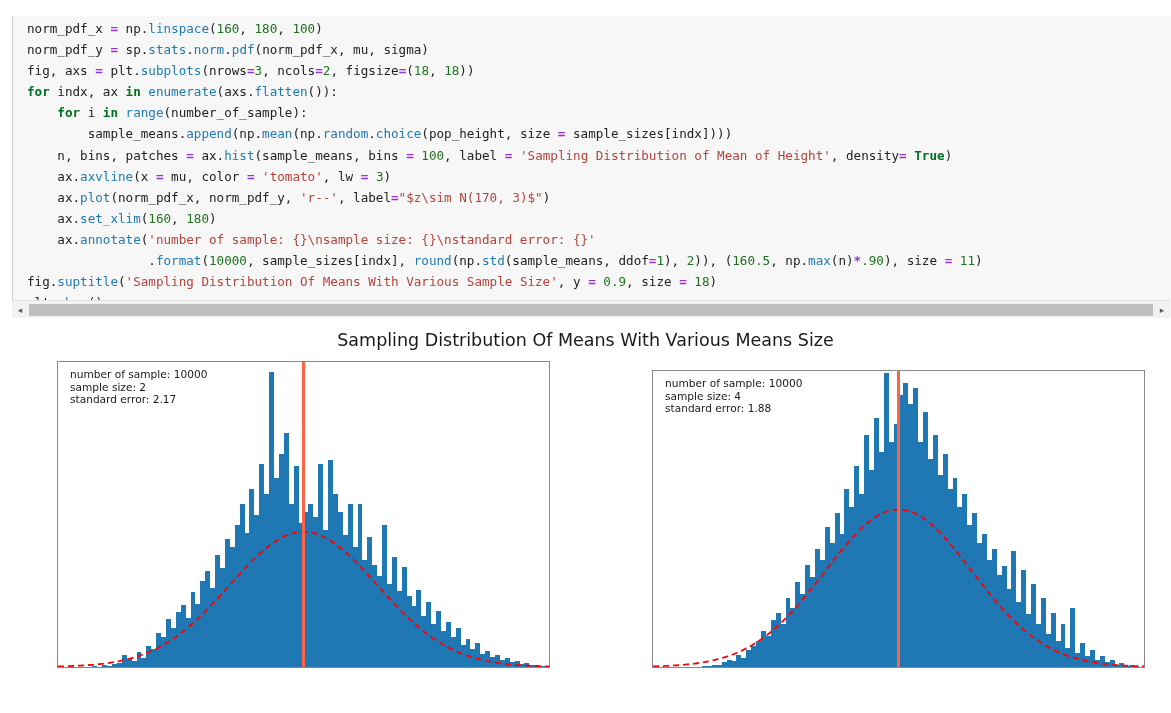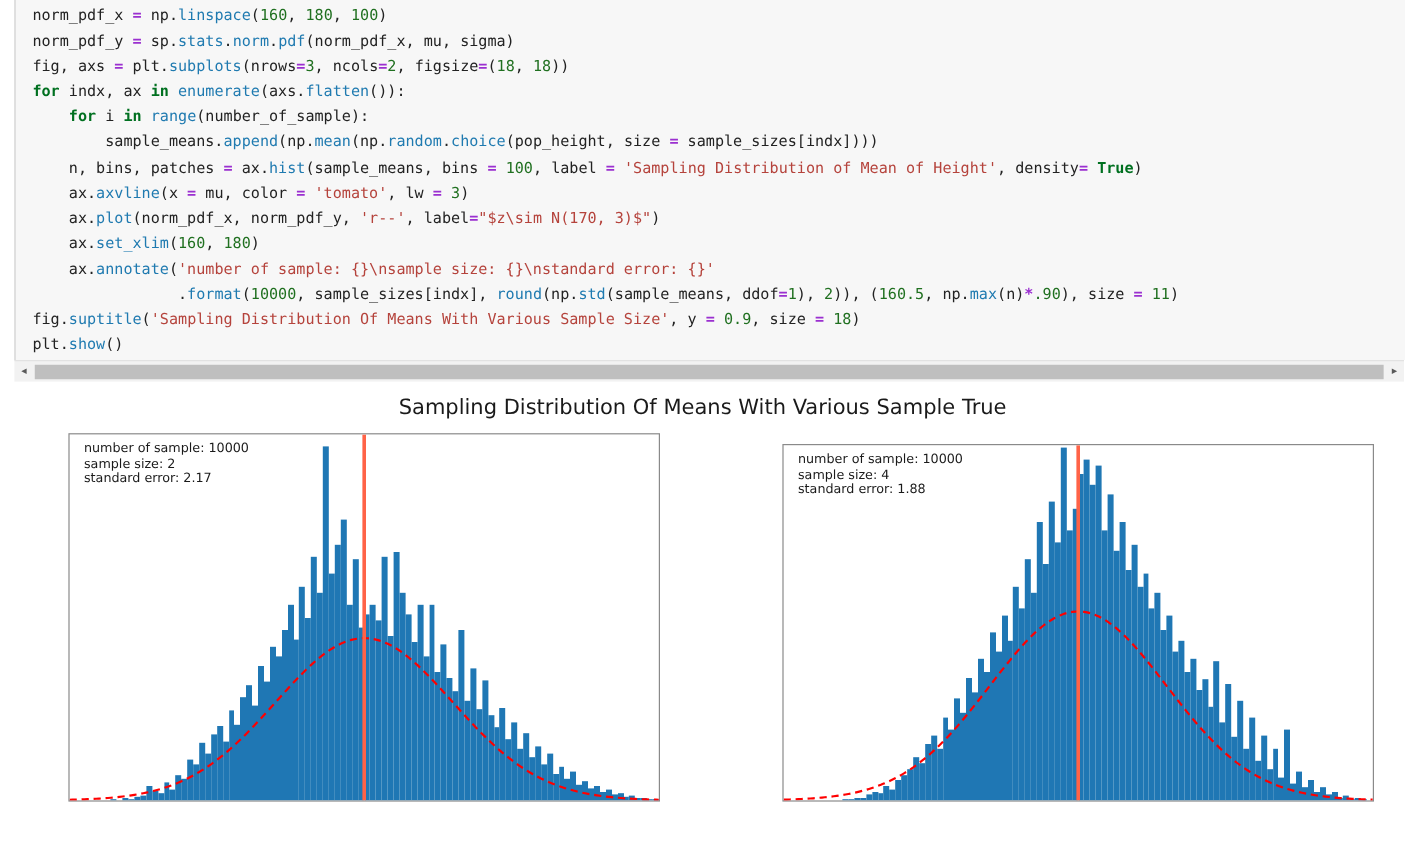--- a/index.html
+++ b/index.html
@@ -13,21 +13,21 @@
 
   
   #code-cell{
     position:absolute;left:0;top:0;width:1171px;height:318px;
     background:#ffffff;
   }
   #code-gutter{
     position:absolute;left:0;top:0;width:12px;height:300px;background:#ffffff;
   }
   #code-area{
-    position:absolute;left:12px;top:0;right:0;height:300px;
+    position:absolute;left:12px;top:16px;right:0;height:300px;
     background:#f7f7f7;
     border-left:1px solid #cfcfcf;
     overflow:hidden;
   }
   #code-lines{
     position:absolute;left:14px;top:2px;
     font-family:"DejaVu Sans Mono","Liberation Mono",monospace;
     font-size:12.6px;
     line-height:21.1px;
     white-space:pre;
@@ -112,21 +112,21 @@
   <div id="code-scrollbar">
     <div class="sb-arrow" id="sb-arrow-left">◂</div>
     <div id="sb-track">
       <div id="sb-thumb"></div>
     </div>
     <div class="sb-arrow" id="sb-arrow-right">▸</div>
   </div>
 </div>
 
 <div id="figure">
-  <div id="fig-title">Sampling Distribution Of Means With Various Sample True</div>
+  <div id="fig-title">Sampling Distribution Of Means With Various Means Size</div>
 
   <div class="panel" id="panel-left">
     <div class="plot-frame" id="plot-left">
       <div class="bars">
           <div class="bar" style="left: 34.37px; width: 4.91px; height: 1.01667px; background: rgb(31, 119, 180);"></div>
           <div class="bar" style="left: 44.19px; width: 4.91px; height: 2.03333px; background: rgb(31, 119, 180);"></div>
           <div class="bar" style="left: 49.1px; width: 4.91px; height: 1.01667px; background: rgb(31, 119, 180);"></div>
           <div class="bar" style="left: 54.01px; width: 4.91px; height: 3.05px; background: rgb(31, 119, 180);"></div>
           <div class="bar" style="left: 58.92px; width: 4.91px; height: 4.06667px; background: rgb(31, 119, 180);"></div>
           <div class="bar" style="left: 63.83px; width: 4.91px; height: 12.2px; background: rgb(31, 119, 180);"></div>

